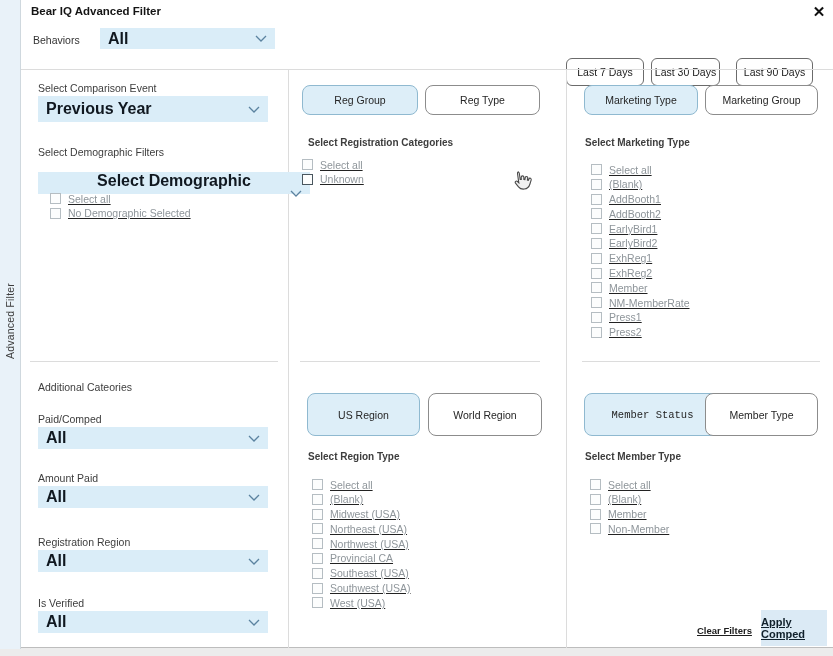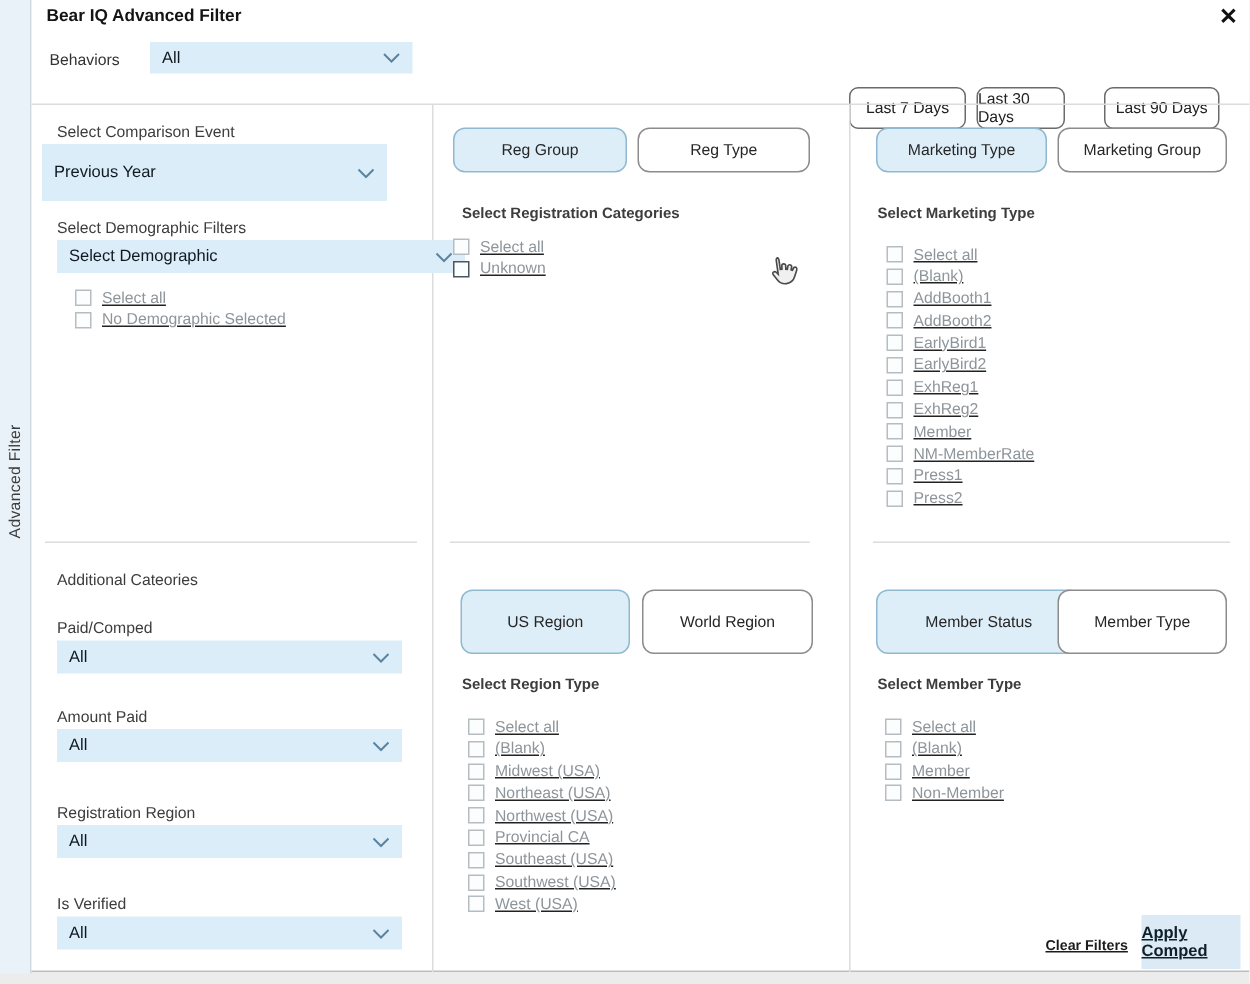--- a/index.html
+++ b/index.html
@@ -40,21 +40,21 @@
     display:flex; align-items:center; justify-content:center;
     cursor:pointer; line-height:1;
   }
 
   .inline-label { font-size:10.5px; color:#333; }
 
   .select {
     background:#daedf8;
     display:flex; align-items:center;
     padding:0 8px;
-    font-size:11px; font-weight:400; color:#101820;
+    font-size:16px; font-weight:700; color:#101820;
     cursor:pointer;
   }
   .select .chev { margin-left:auto; display:flex; align-items:center; }
 
   .quick-btn {
     height:28px;
     border:1px solid #6b6b6b; border-radius:6px;
     background:#fff;
     display:flex; align-items:center; justify-content:center;
     font-size:10.5px; color:#222; cursor:pointer;margin-top:33px;
@@ -114,42 +114,42 @@
 <div class="abs select" style="left:100px; top:28px; width:175px; height:21px;">
   <span>All</span>
   <span class="chev">
       <svg width="12" height="7" viewBox="0 0 12 7">
         <path d="M1 1l5 5 5-5" fill="none" stroke="#5b83a0" stroke-width="1.3"></path>
       </svg>
     </span>
 </div>
 
 <div class="abs quick-btn" style="left:566px; top:25px; width:78px;">Last 7 Days</div>
-<div class="abs quick-btn" style="left:651px; top:25px; width:59px;">Last 30 Days</div>
+<div class="abs quick-btn" style="left:651px; top:25px; width:69px;">Last 30 Days</div>
 <div class="abs quick-btn" style="left:736px; top:25px; width:77px;">Last 90 Days</div>
 
 <div class="abs divider-h" style="left:21px; top:69px; width:812px;"></div>
 <div class="abs divider-v" style="left:288px; top:70px; height:578px;"></div>
 <div class="abs divider-v" style="left:566px; top:70px; height:578px;"></div>
 <div class="abs divider-h" style="left:30px; top:361px; width:248px;"></div>
 <div class="abs divider-h" style="left:300px; top:361px; width:240px;"></div>
 <div class="abs divider-h" style="left:582px; top:361px; width:238px;"></div>
 
 <div class="abs field-label" style="left:38px; top:82px;">Select Comparison Event</div>
-<div class="abs select" style="left:28px; top:96px; width:230px; height:38px;">
+<div class="abs select" style="left:38px; top:96px; width:230px; height:26px;">
   <span>Previous Year</span>
   <span class="chev">
       <svg width="12" height="7" viewBox="0 0 12 7">
         <path d="M1 1l5 5 5-5" fill="none" stroke="#5b83a0" stroke-width="1.3"></path>
       </svg>
     </span>
 </div>
 
 <div class="abs field-label" style="left:38px; top:146px;">Select Demographic Filters</div>
-<div class="abs select" style="left:38px; top:160px; width:272px; height:22px;">
+<div class="abs select" style="left:38px; top:172px; width:272px; height:22px;flex-direction:column;">
   <span>Select Demographic</span>
   <span class="chev">
       <svg width="12" height="7" viewBox="0 0 12 7">
         <path d="M1 1l5 5 5-5" fill="none" stroke="#5b83a0" stroke-width="1.3"></path>
       </svg>
     </span>
 </div>
 
 <div class="abs cb-col" style="left:50px; top:193px;">
   <div class="cb-row">
@@ -316,21 +316,21 @@
   <div class="cb-row">
       <span class="cb"></span>
       <span class="cb-label">Press1</span>
     </div>
   <div class="cb-row">
       <span class="cb"></span>
       <span class="cb-label">Press2</span>
     </div>
 </div>
 
-<div class="abs tab-btn active" style="left:584px; top:393px; width:137px; height:43px;">Member Status</div>
+<div class="abs tab-btn active" style="left:584px; top:393px; width:137px; height:43px;font-family:Liberation Mono, monospace;">Member Status</div>
 <div class="abs tab-btn" style="left:705px; top:393px; width:113px; height:43px;">Member Type</div>
 <div class="abs section-label" style="left:585px; top:451px;">Select Member Type</div>
 
 <div class="abs cb-col" style="left:590px; top:479px;">
   <div class="cb-row">
       <span class="cb"></span>
       <span class="cb-label">Select all</span>
     </div>
   <div class="cb-row">
       <span class="cb"></span>

